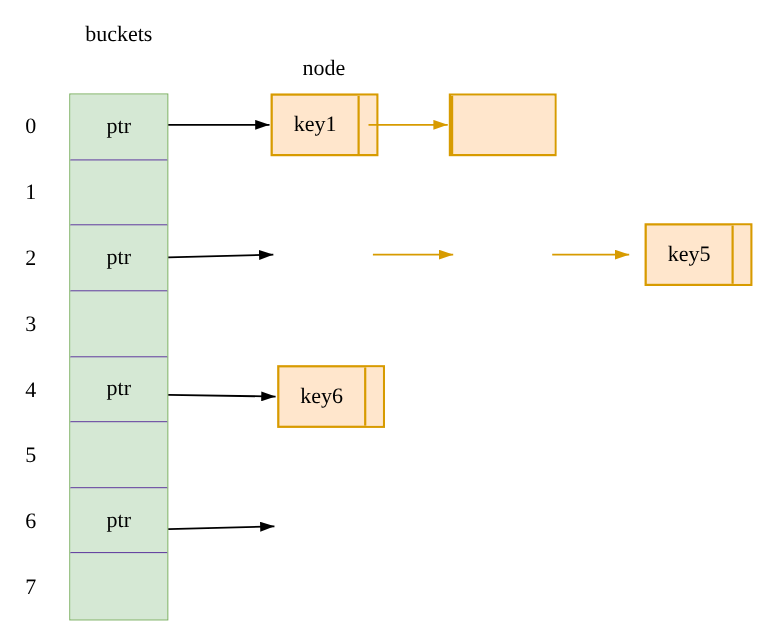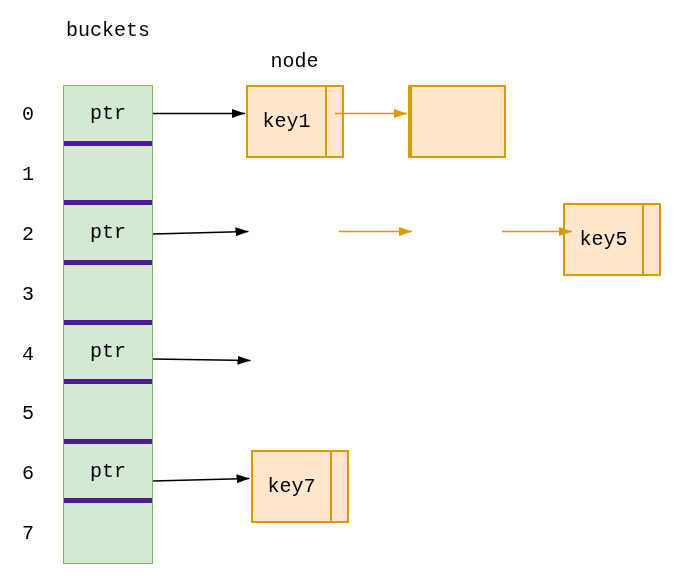--- a/index.html
+++ b/index.html
@@ -5,21 +5,21 @@
   html, body {
     margin: 0;
     padding: 0;
     background: #ffffff;
   }
   .canvas {
     position: relative;
     width: 698px;
     height: 582px;
     background: #ffffff;
-    font-family: Liberation Mono, monospace;
+    font-family: Liberation Serif, serif;
     color: #000000;
     overflow: hidden;
   }
   .heading {
     position: absolute;
     top: 19px;
     height: 24px;
     line-height: 24px;
     text-align: center;
     font-size: 20px;
@@ -36,21 +36,21 @@
     width: 90px;
     height: 479px;
     box-sizing: border-box;
     border: 1px solid #82b366;
     background: #d5e8d4;
     display: grid;
     grid-template-rows: repeat(8, 1fr);
   }
   .bucket-cell {
     box-sizing: border-box;
-    border-bottom: 5px solid #4c1d95;
+    border-bottom: 1px solid #4c1d95;
     background: #d5e8d4;
     display: flex;
     align-items: center;
     justify-content: center;
     font-size: 20px;
   }
   .bucket-cell:last-child { border-bottom: none; }
 
   .bucket-index {
     position: absolute;
@@ -58,21 +58,21 @@
     width: 28px;
     height: 24px;
     line-height: 24px;
     text-align: center;
     font-size: 20px;
   }
 
   .node-box {
     position: absolute;
     width: 98px;
-    height: 73px;
+    height: 57px;
     box-sizing: border-box;
     border: 2px solid #d79b00;
     background: #ffe6cc;
     display: flex;
   }
   .node-value {
     width: 77px;
     display: flex;
     align-items: center;
     justify-content: center;
@@ -139,26 +139,26 @@
       </div>
   </div>
 
   <div class="node-box" style="left:246px; top:85px">
     <div class="node-value">key1</div>
     <div class="node-ptr"></div>
   </div>
   <div class="node-box" style="left:408px; top:85px">
     <div class="node-ptr"></div>
   </div>
-  <div class="node-box" style="left:563px; top:203px">
+  <div class="node-box" style="left:586px; top:203px">
     <div class="node-value">key5</div>
     <div class="node-ptr"></div>
   </div>
-  <div class="node-box" style="left:251px; top:450px">
-    <div class="node-value">key7</div>
+  <div class="node-box" style="left:252px; top:332px">
+    <div class="node-value">key6</div>
     <div class="node-ptr"></div>
   </div>
 
   <svg class="arrows-layer" viewBox="0 0 698 582" xmlns="http://www.w3.org/2000/svg">
     <defs>
       <marker id="arrow-head-black" markerUnits="userSpaceOnUse" markerWidth="13" markerHeight="9" viewBox="0 0 13 9" refX="13" refY="4.5" orient="auto">
         <path d="M0,0 L13,4.5 L0,9 Z" fill="#000000"></path>
       </marker>
       <marker id="arrow-head-orange" markerUnits="userSpaceOnUse" markerWidth="13" markerHeight="9" viewBox="0 0 13 9" refX="13" refY="4.5" orient="auto">
         <path d="M0,0 L13,4.5 L0,9 Z" fill="#d79b00"></path>

